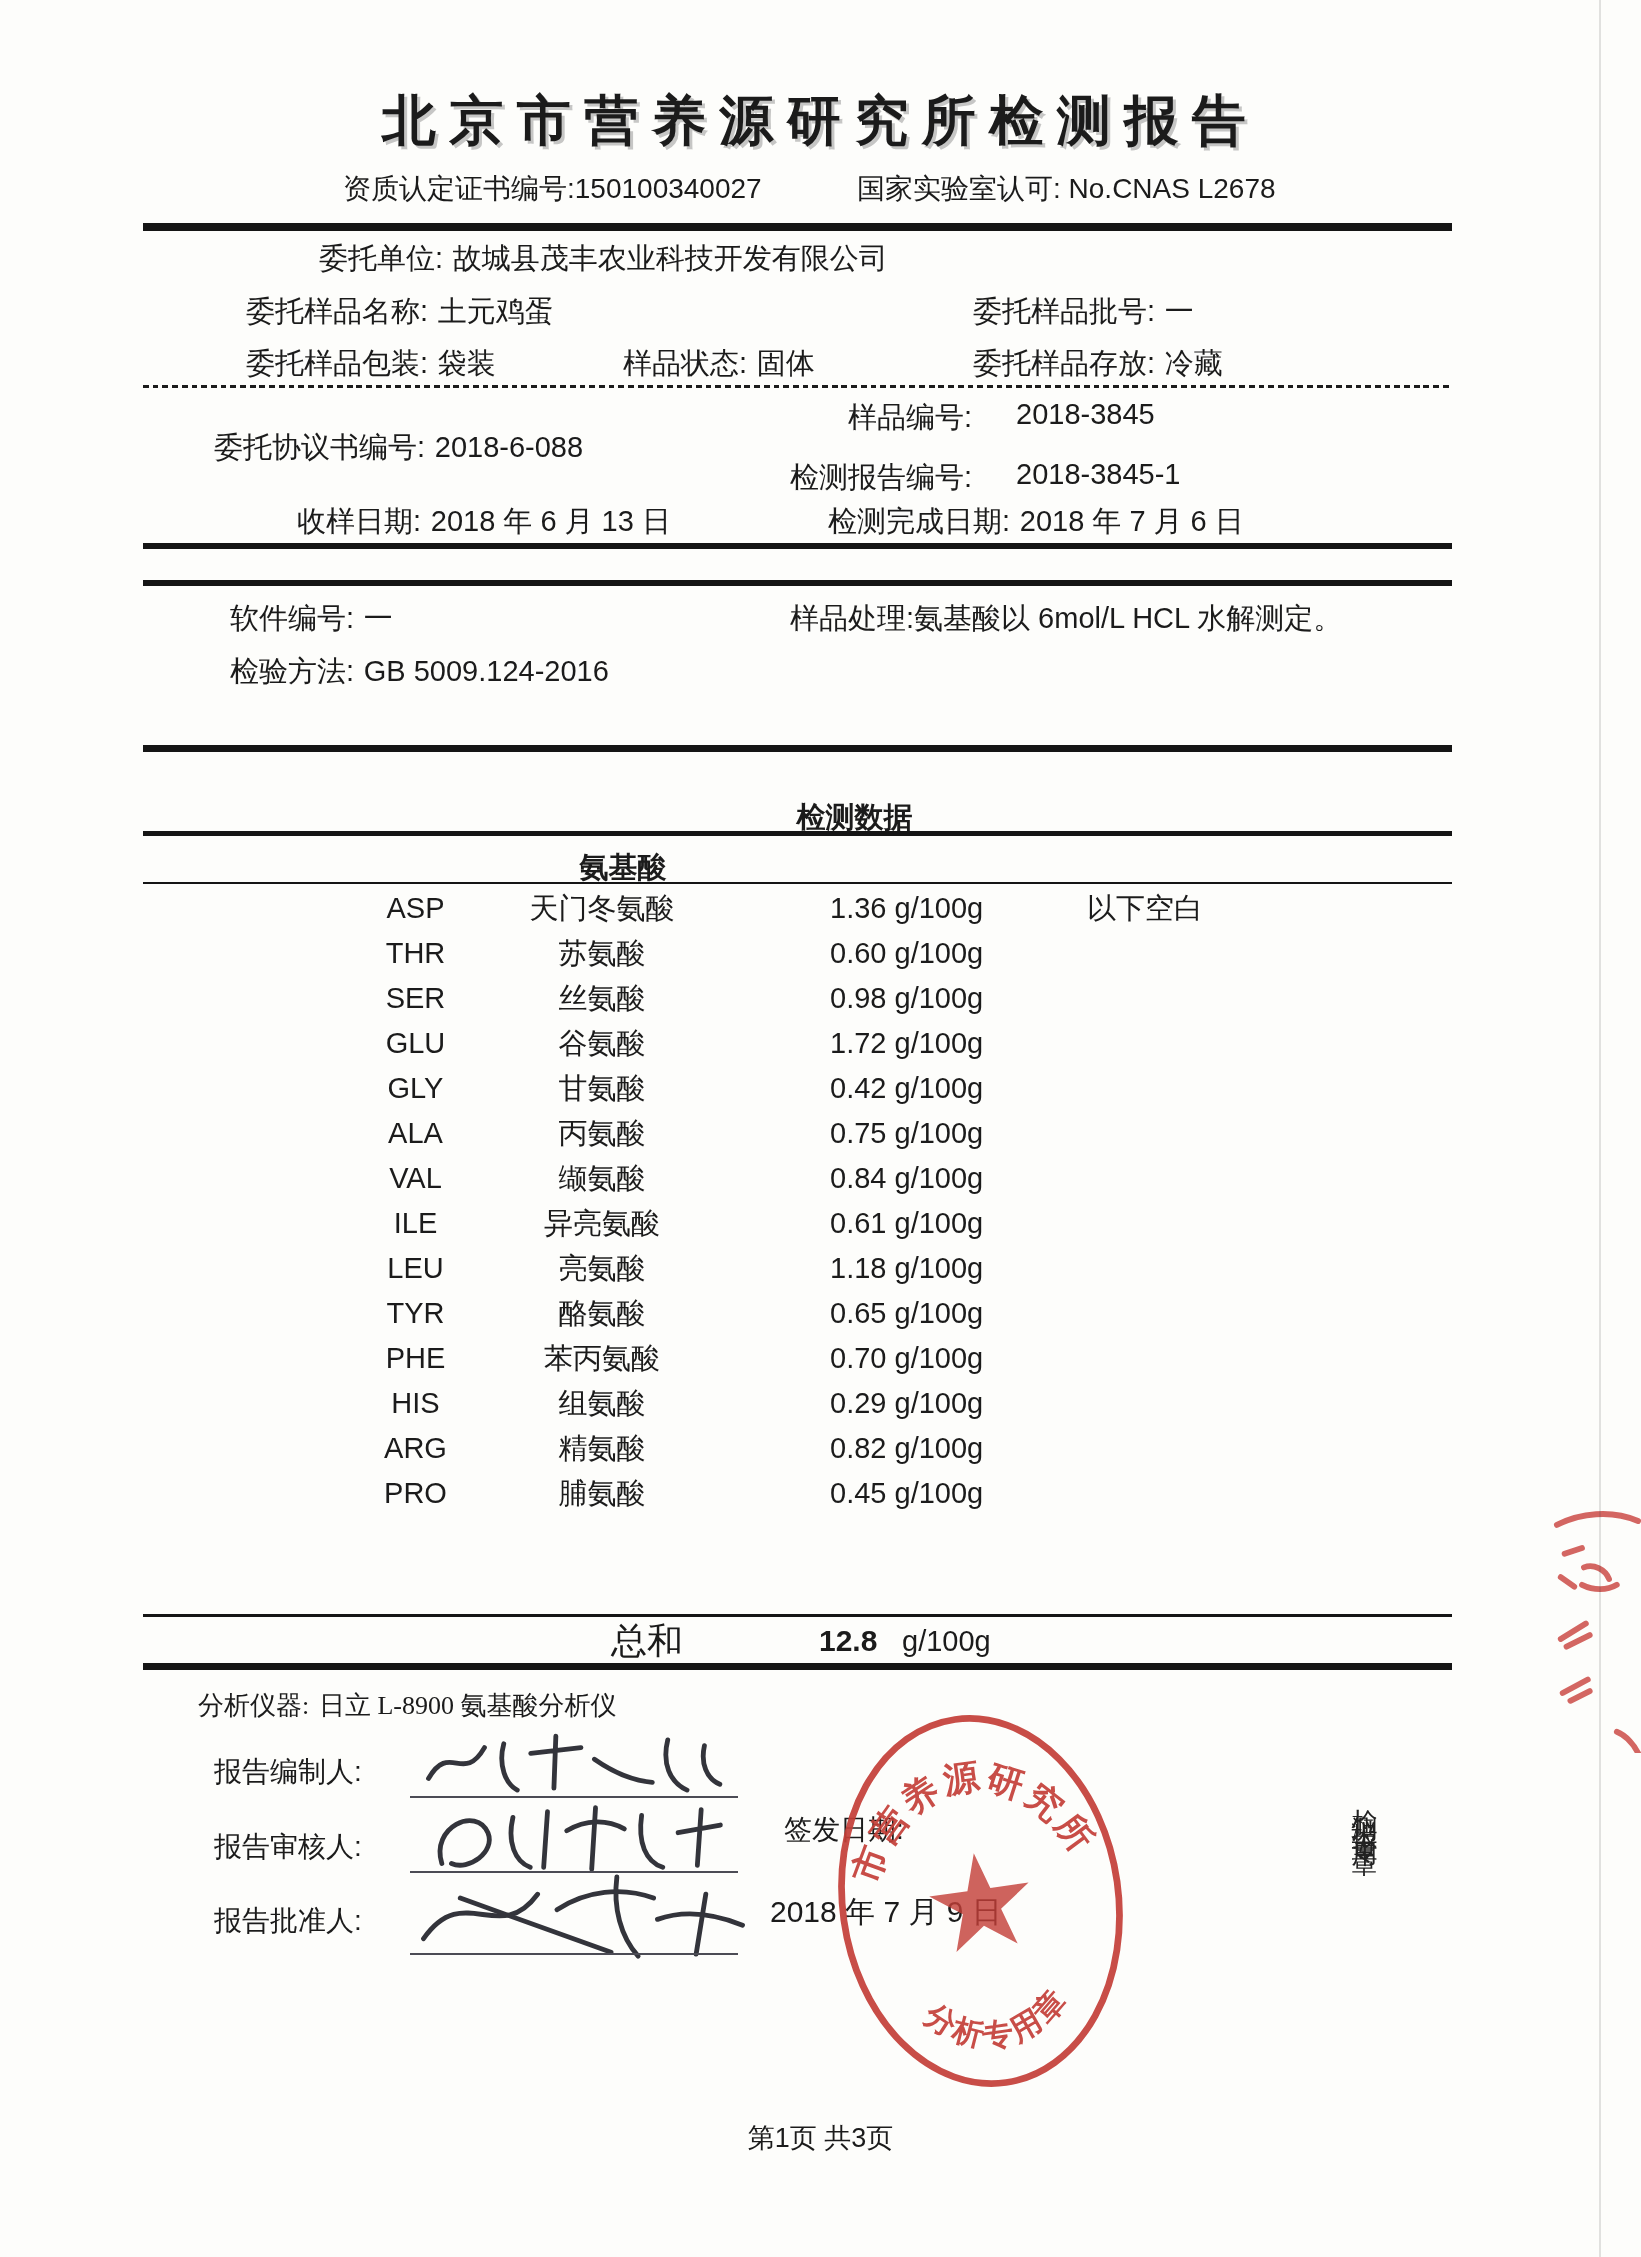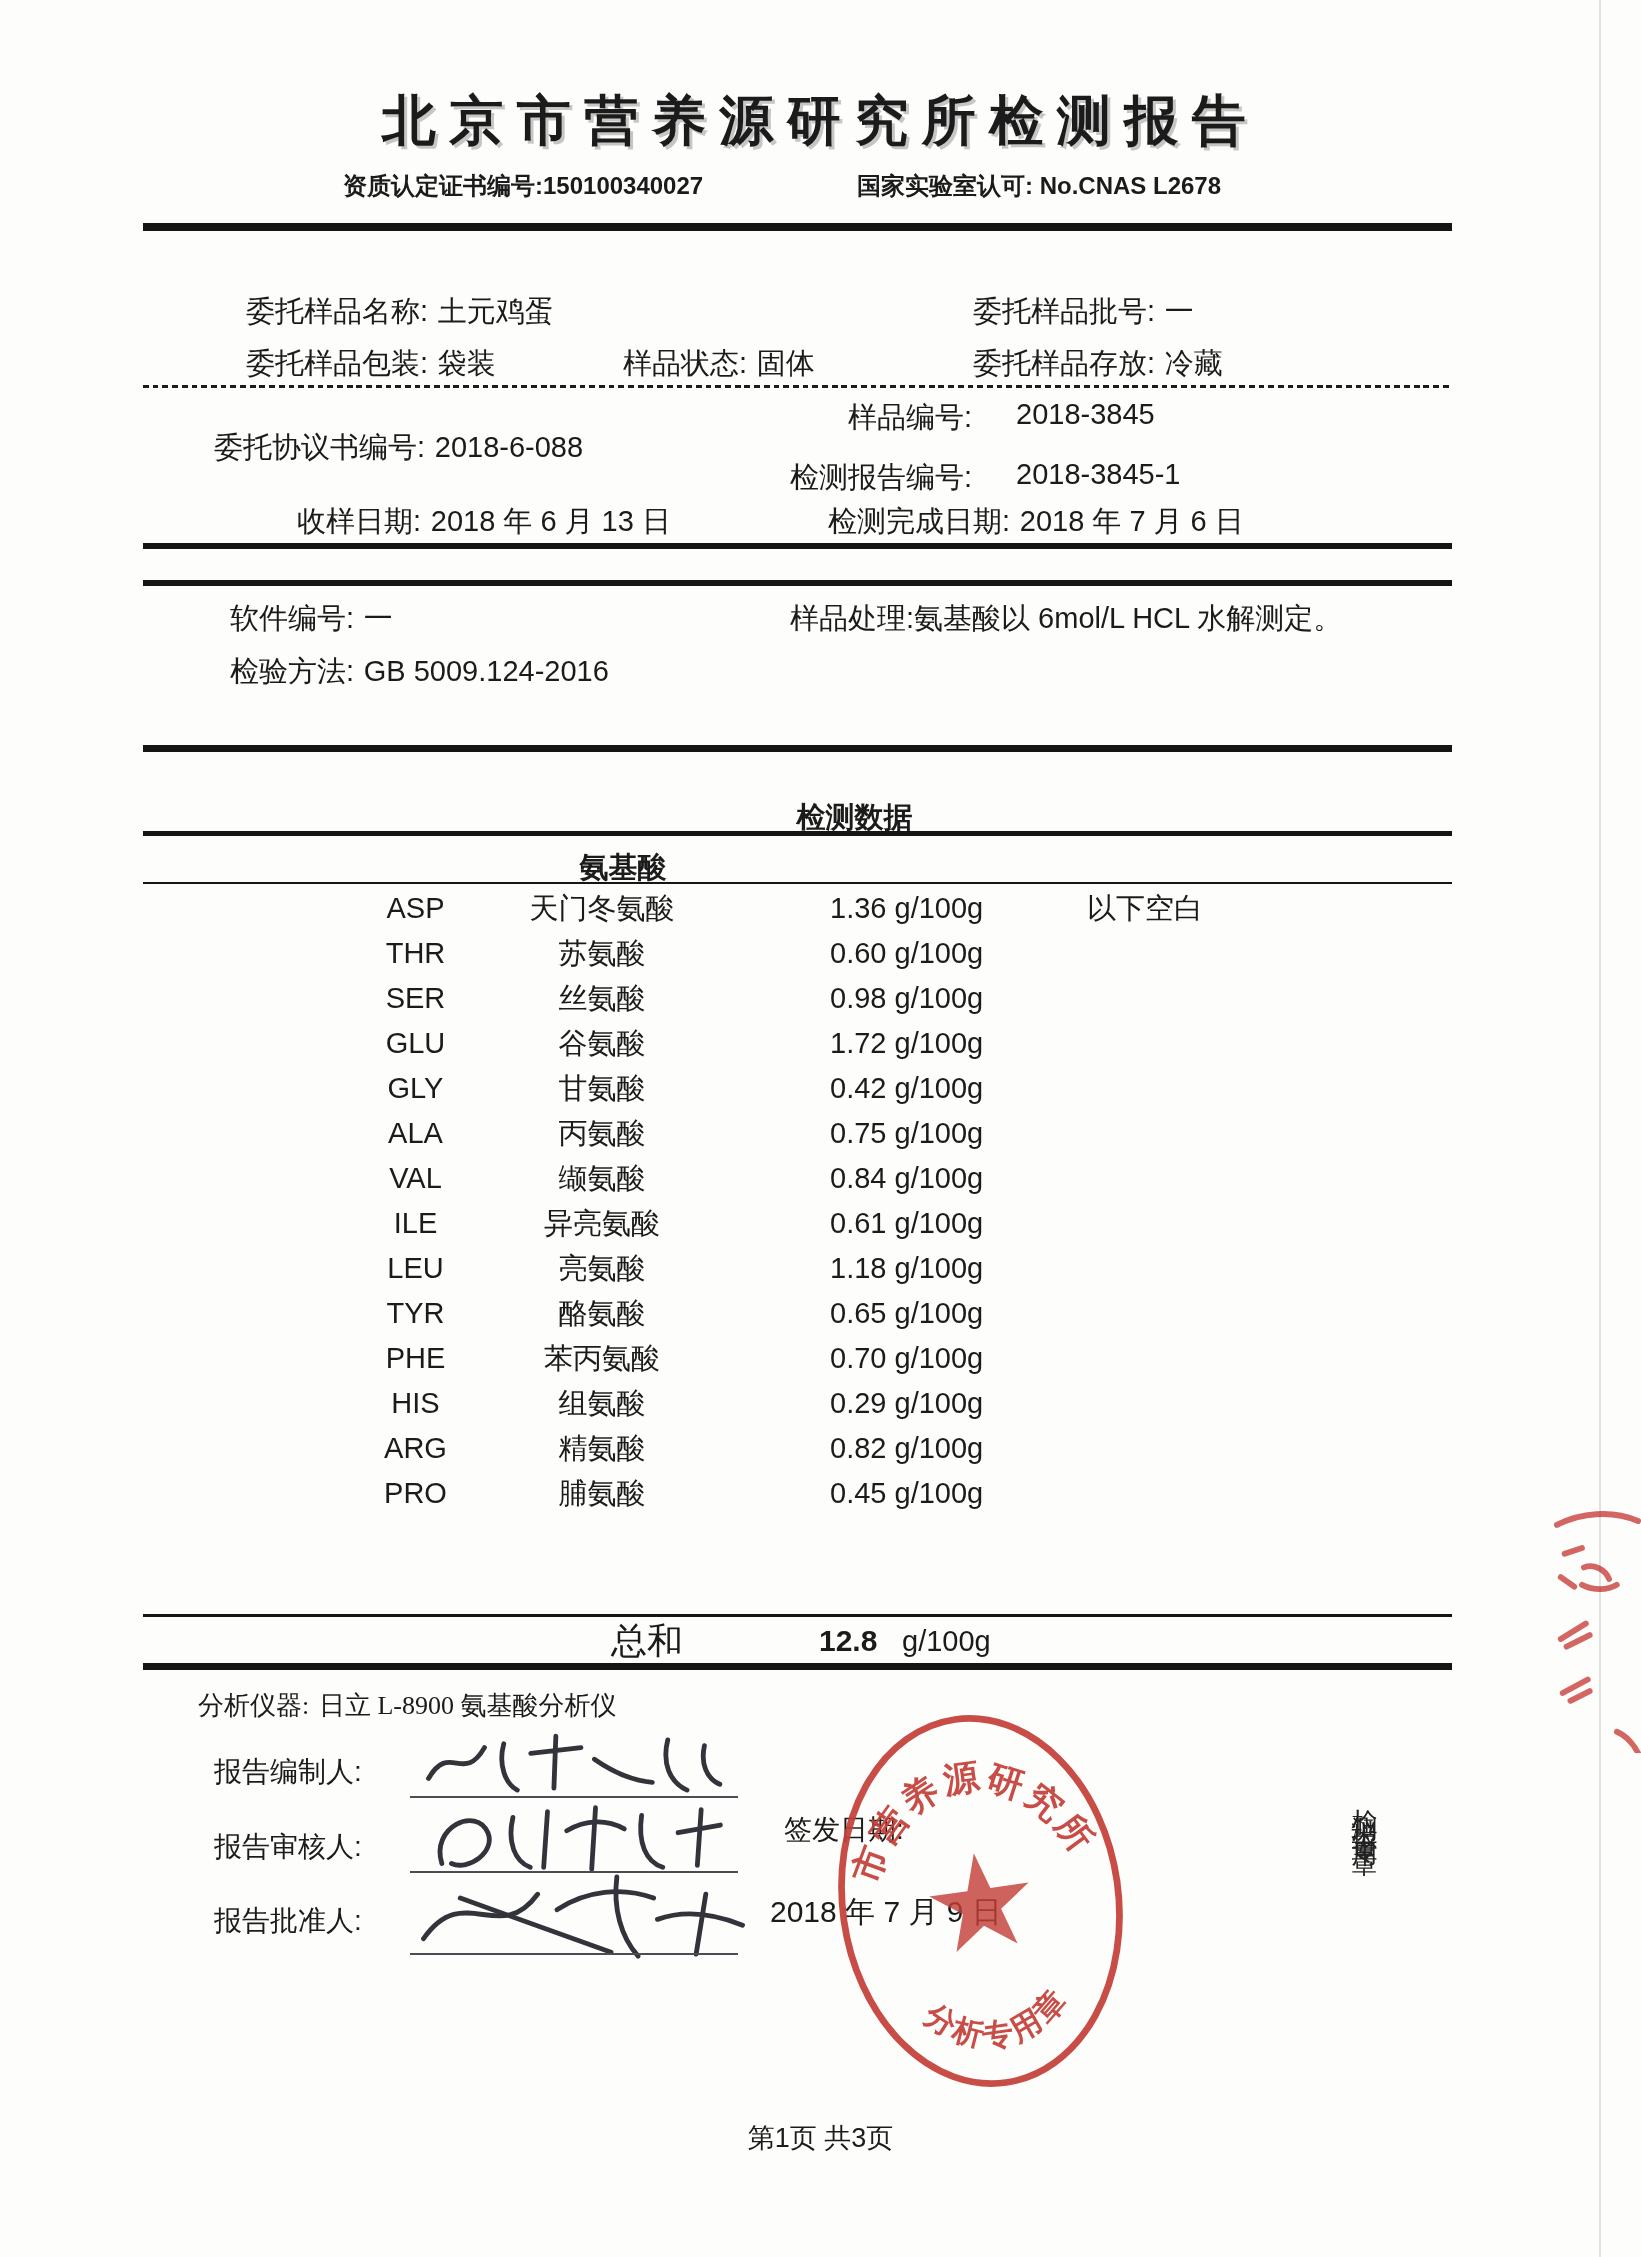--- a/index.html
+++ b/index.html
@@ -13,21 +13,21 @@
   .rule{position:absolute;left:143px;width:1309px;background:#151515;}
   .rule-dotted{
     position:absolute;left:143px;width:1309px;height:2.9px;
     background:repeating-linear-gradient(90deg,#1c1c1c 0 5.8px,transparent 5.8px 9.7px);
   }
   .doc-title{
     left:0;width:1641px;top:85px;text-align:center;
     font-size:54px;font-weight:bold;letter-spacing:13.5px;
     text-shadow:2.9px 2.9px 0 rgba(130,130,130,.45);
   }
-  .cert-row{font-size:24px;font-weight:bold;top:170px;}
+  .cert-row{font-size:28px;font-weight:normal;top:170px;}
   .t30{font-size:29px;}
   .lbl{margin-right:9.7px;}
   .section-title{
     left:0;width:1641px;top:768px;text-align:center;
     font-size:41px;font-weight:bold;letter-spacing:25px;
     text-shadow:1.9px 1.9px 0 rgba(140,140,140,.4);
   }
   .col-head{font-size:29px;font-weight:bold;text-align:center;}
   .t-body{position:absolute;left:143px;top:886px;width:1309px;}
   .t-row{position:relative;height:45px;line-height:45px;font-size:29px;}
@@ -57,20 +57,23 @@
 </head>
 <body>
 
 <div class="page">
 
   <div class="abs doc-title">北京市营养源研究所检测报告</div>
   <div class="abs cert-row" style="left:343px;">资质认定证书编号:150100340027</div>
   <div class="abs cert-row" style="left:857px;">国家实验室认可: No.CNAS L2678</div>
   <div class="rule" style="top:223px;height:7.7px;"></div>
 
+  <div class="abs t30" style="left:319px;top:239px;">
+    <span class="lbl">委托单位:</span><span>故城县茂丰农业科技开发有限公司</span>
+  </div>
   <div class="abs t30" style="left:246px;top:292px;">
     <span class="lbl">委托样品名称:</span><span>土元鸡蛋</span>
   </div>
   <div class="abs t30" style="left:973px;top:292px;">
     <span class="lbl">委托样品批号:</span><span>一</span>
   </div>
   <div class="abs t30" style="left:246px;top:344px;">
     <span class="lbl">委托样品包装:</span><span>袋装</span>
   </div>
   <div class="abs t30" style="left:623px;top:344px;">

